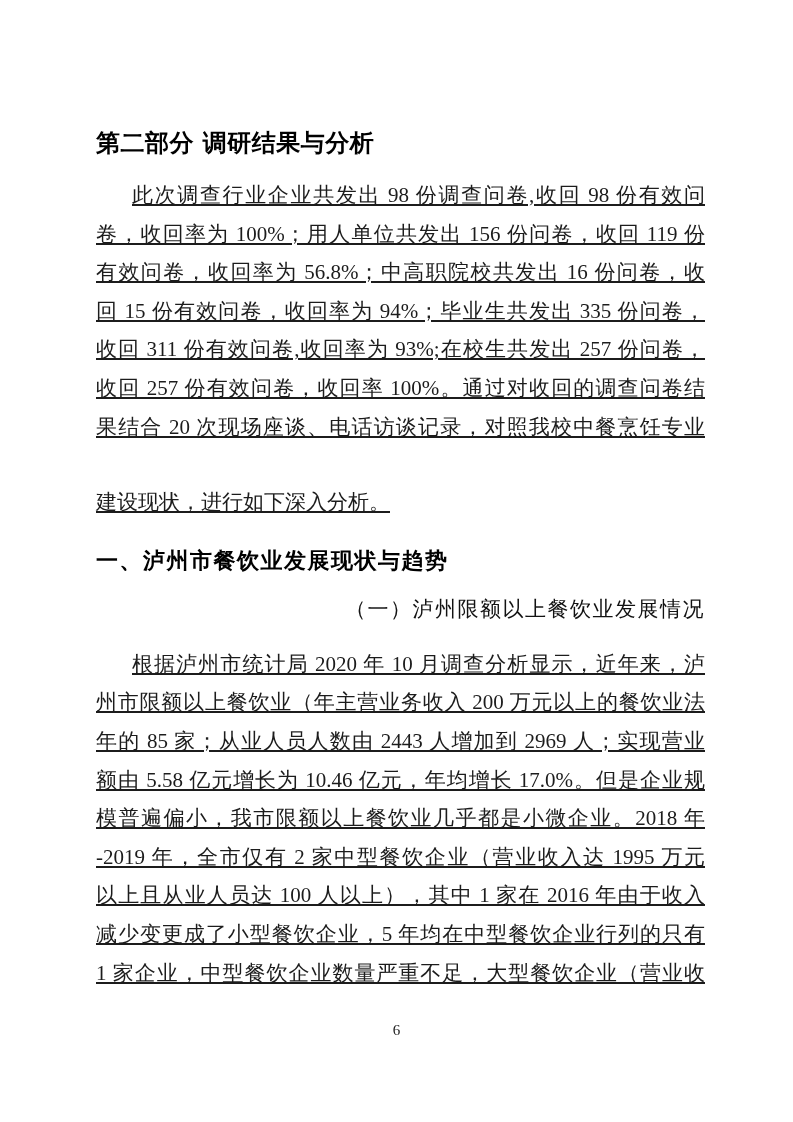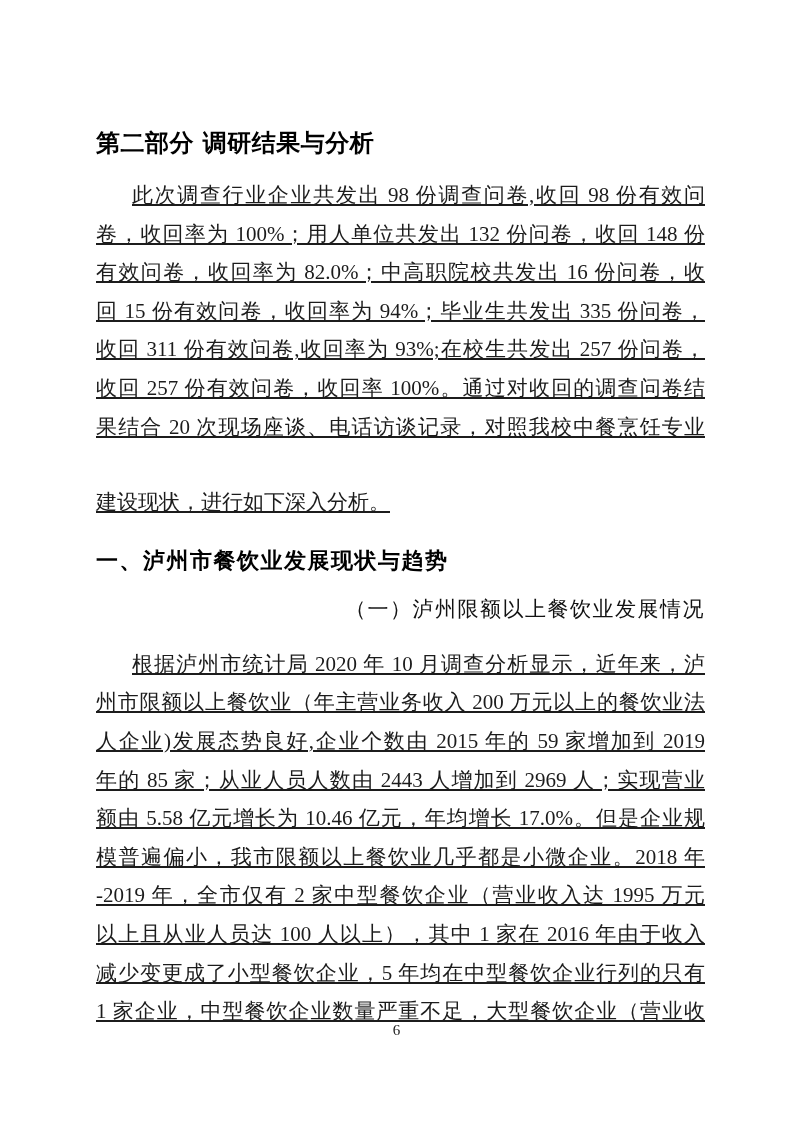--- a/index.html
+++ b/index.html
@@ -76,37 +76,36 @@
 </head>
 <body>
 
 <div class="page">
   <div class="content">
 
     <h1 class="doc-title">第二部分 调研结果与分析</h1>
 
     <div class="para para-1">
       <div class="line first">此次调查行业企业共发出 98 份调查问卷,收回 98 份有效问</div>
-      <div class="line">卷，收回率为 100%；用人单位共发出 132 份问卷，收回 148 份</div>
-      <div class="line">有效问卷，收回率为 82.0%；中高职院校共发出 16 份问卷，收</div>
+      <div class="line">卷，收回率为 100%；用人单位共发出 156 份问卷，收回 119 份</div>
+      <div class="line">有效问卷，收回率为 56.8%；中高职院校共发出 16 份问卷，收</div>
       <div class="line">回 15 份有效问卷，收回率为 94%；毕业生共发出 335 份问卷，</div>
       <div class="line">收回 311 份有效问卷,收回率为 93%;在校生共发出 257 份问卷，</div>
       <div class="line">收回 257 份有效问卷，收回率 100%。通过对收回的调查问卷结</div>
       <div class="line">果结合 20 次现场座谈、电话访谈记录，对照我校中餐烹饪专业</div>
       <div class="line last">建设现状，进行如下深入分析。</div>
     </div>
 
     <div class="section-heading">一、泸州市餐饮业发展现状与趋势</div>
 
     <div class="subsection-heading">（一）泸州限额以上餐饮业发展情况</div>
 
     <div class="para para-2">
       <div class="line first">根据泸州市统计局 2020 年 10 月调查分析显示，近年来，泸</div>
       <div class="line">州市限额以上餐饮业（年主营业务收入 200 万元以上的餐饮业法</div>
-      <div class="line">人企业)发展态势良好,企业个数由 2015 年的 59 家增加到 2019</div>
       <div class="line">年的 85 家；从业人员人数由 2443 人增加到 2969 人；实现营业</div>
       <div class="line">额由 5.58 亿元增长为 10.46 亿元，年均增长 17.0%。但是企业规</div>
       <div class="line">模普遍偏小，我市限额以上餐饮业几乎都是小微企业。2018 年</div>
       <div class="line">-2019 年，全市仅有 2 家中型餐饮企业（营业收入达 1995 万元</div>
       <div class="line">以上且从业人员达 100 人以上），其中 1 家在 2016 年由于收入</div>
       <div class="line">减少变更成了小型餐饮企业，5 年均在中型餐饮企业行列的只有</div>
       <div class="line">1 家企业，中型餐饮企业数量严重不足，大型餐饮企业（营业收</div>
     </div>
 
   </div>

